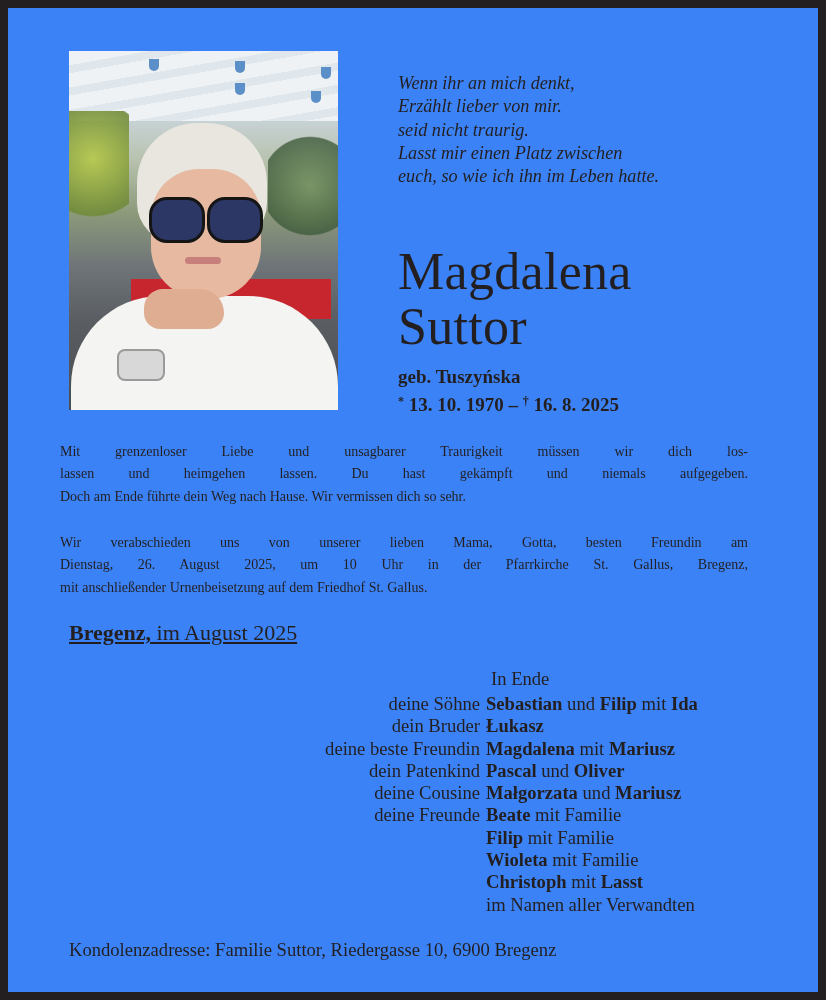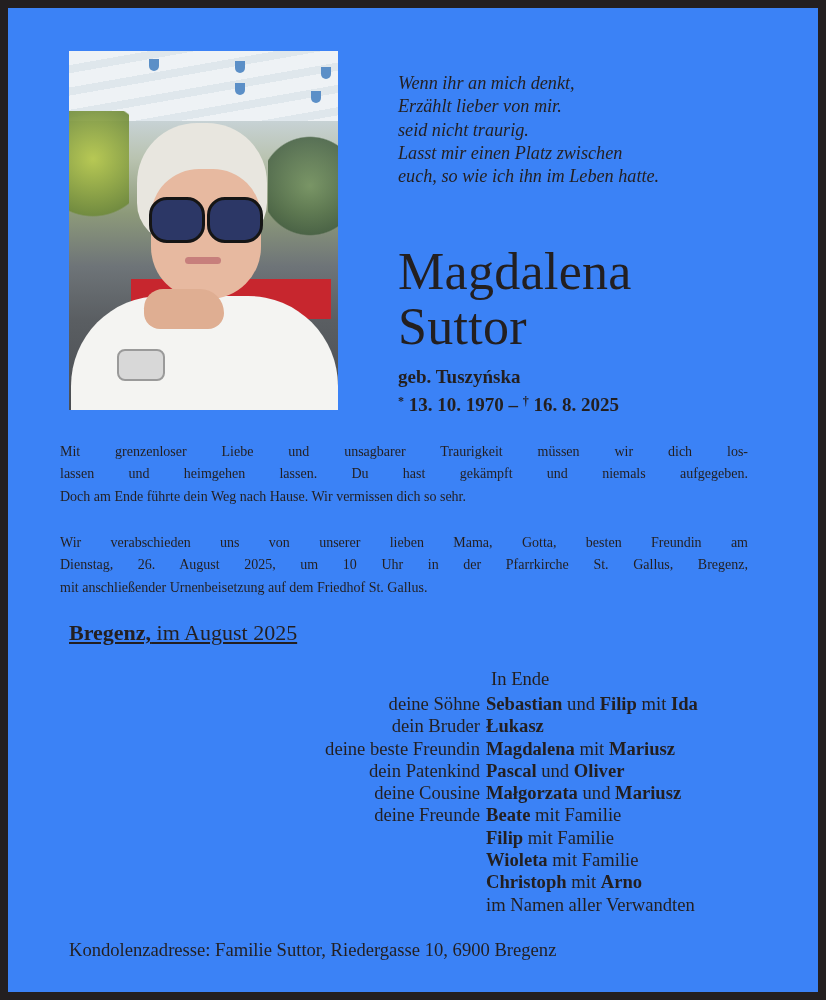--- a/index.html
+++ b/index.html
@@ -145,21 +145,21 @@
       <div class="mrow">
         <div class="mrel"></div>
         <div class="mnames"><b>Filip</b><span> mit Familie</span></div>
       </div>
       <div class="mrow">
         <div class="mrel"></div>
         <div class="mnames"><b>Wioleta</b><span> mit Familie</span></div>
       </div>
       <div class="mrow">
         <div class="mrel"></div>
-        <div class="mnames"><b>Christoph</b><span> mit </span><b>Arno</b></div>
+        <div class="mnames"><b>Christoph</b><span> mit </span><b>Lasst</b></div>
       </div>
       <div class="mrow">
         <div class="mrel"></div>
         <div class="mnames"><span>im Namen aller Verwandten</span></div>
       </div>
     </div>
 
   <div class="address">Kondolenzadresse: Familie Suttor, Riedergasse 10, 6900 Bregenz</div>
 </div>
 

